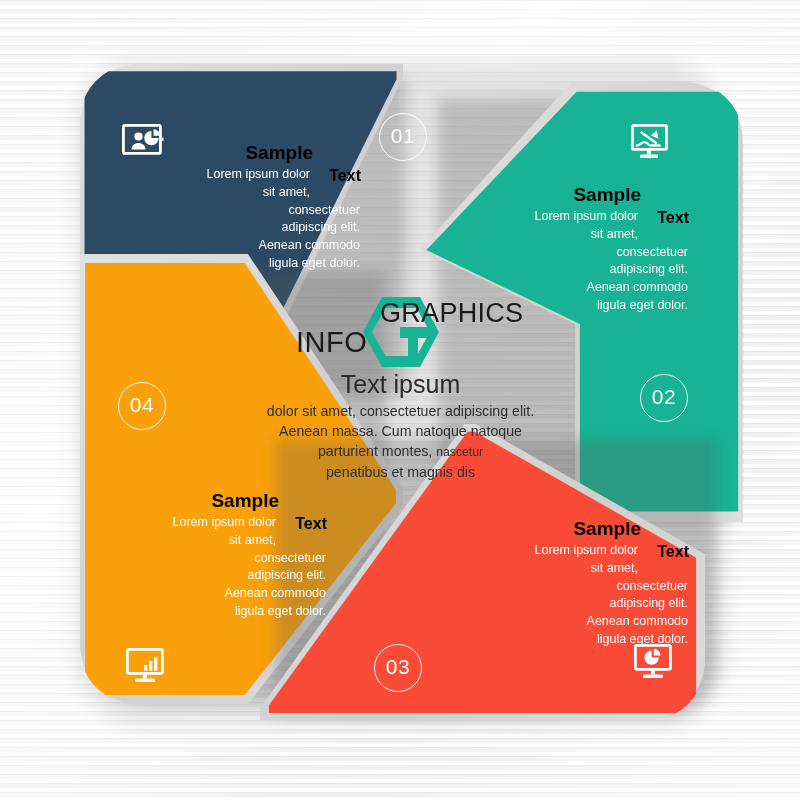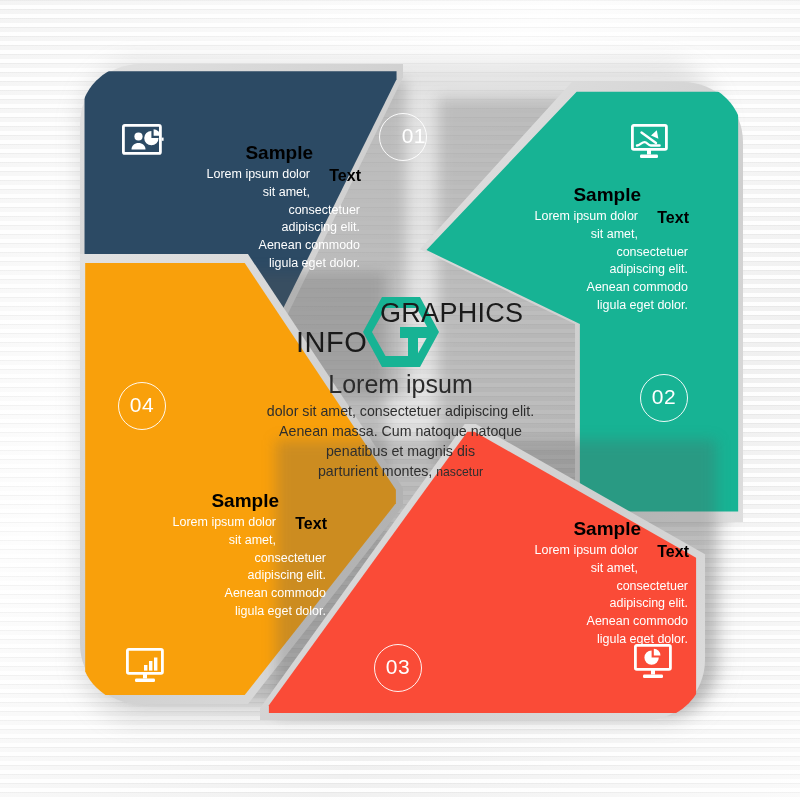--- a/index.html
+++ b/index.html
@@ -175,21 +175,21 @@
     <svg width="42" height="33" viewBox="0 0 42 33">
       <rect x="1.4" y="1.4" width="37" height="28" rx="1.5" fill="none" stroke="#ffffff" stroke-width="2.8"></rect>
       <circle cx="16.5" cy="12.5" r="4.1" fill="#ffffff"></circle>
       <path d="M9.5 25.5c0-4.2 3.2-6.6 7-6.6s7 2.4 7 6.6z" fill="#ffffff"></path>
       <path d="M29.4 6.9a7.2 7.2 0 1 0 7.2 7.2h-7.2z" fill="#ffffff"></path>
       <path d="M31.6 5.2v6.6h6.6a6.7 6.7 0 0 0-6.6-6.6z" fill="#ffffff"></path>
       <rect x="39.6" y="13.6" width="2" height="3.2" fill="#ffffff"></rect>
     </svg>
   </div>
 
-  <div class="num" style="left:379px;top:113px;text-align:right;">01</div>
+  <div class="num" style="left:379px;top:113px;">01</div>
 
   <div class="txtblock" style="left:150px;top:142px;text-align:right;">
     <div class="t-head">
       <span class="s1" style="right:47px;top:0;">Sample</span>
       <span class="s2" style="right:-1px;top:25px;">Text</span>
     </div>
     <div class="lorem">
       <div style="margin-top:-22px;width:160px;text-align:right;">Lorem ipsum dolor</div>
       <div style="width:160px;text-align:right;">sit amet,</div>
       <div>consectetuer</div>
@@ -308,27 +308,27 @@
           <path d="M26 3 L64 3 L83 38 L64 73 L26 73 L7 38 Z
                    M29.5 14 L60.5 14 L74 38 L60.5 62 L29.5 62 L16 38 Z" fill="#17b394" fill-rule="evenodd"></path>
           <rect x="44" y="33" width="34" height="11" fill="#17b394"></rect>
           <rect x="52" y="33" width="10" height="29" fill="#17b394"></rect>
         </svg>
       </div>
       <span class="info">INFO</span>
       <span class="graphics">GRAPHICS</span>
     </div>
 
-    <div class="c-title">Lorem ipsum</div>
+    <div class="c-title">Text ipsum</div>
 
     <div class="c-body">
       <div>dolor sit amet, consectetuer adipiscing elit.</div>
       <div>Aenean massa. Cum natoque natoque</div>
-      <div>penatibus et magnis dis</div>
       <div>
         <span>parturient montes,</span>
         <span class="small">nascetur</span>
       </div>
+      <div>penatibus et magnis dis</div>
     </div>
 
   </div>
 
 </div>
 
 </body></html>

